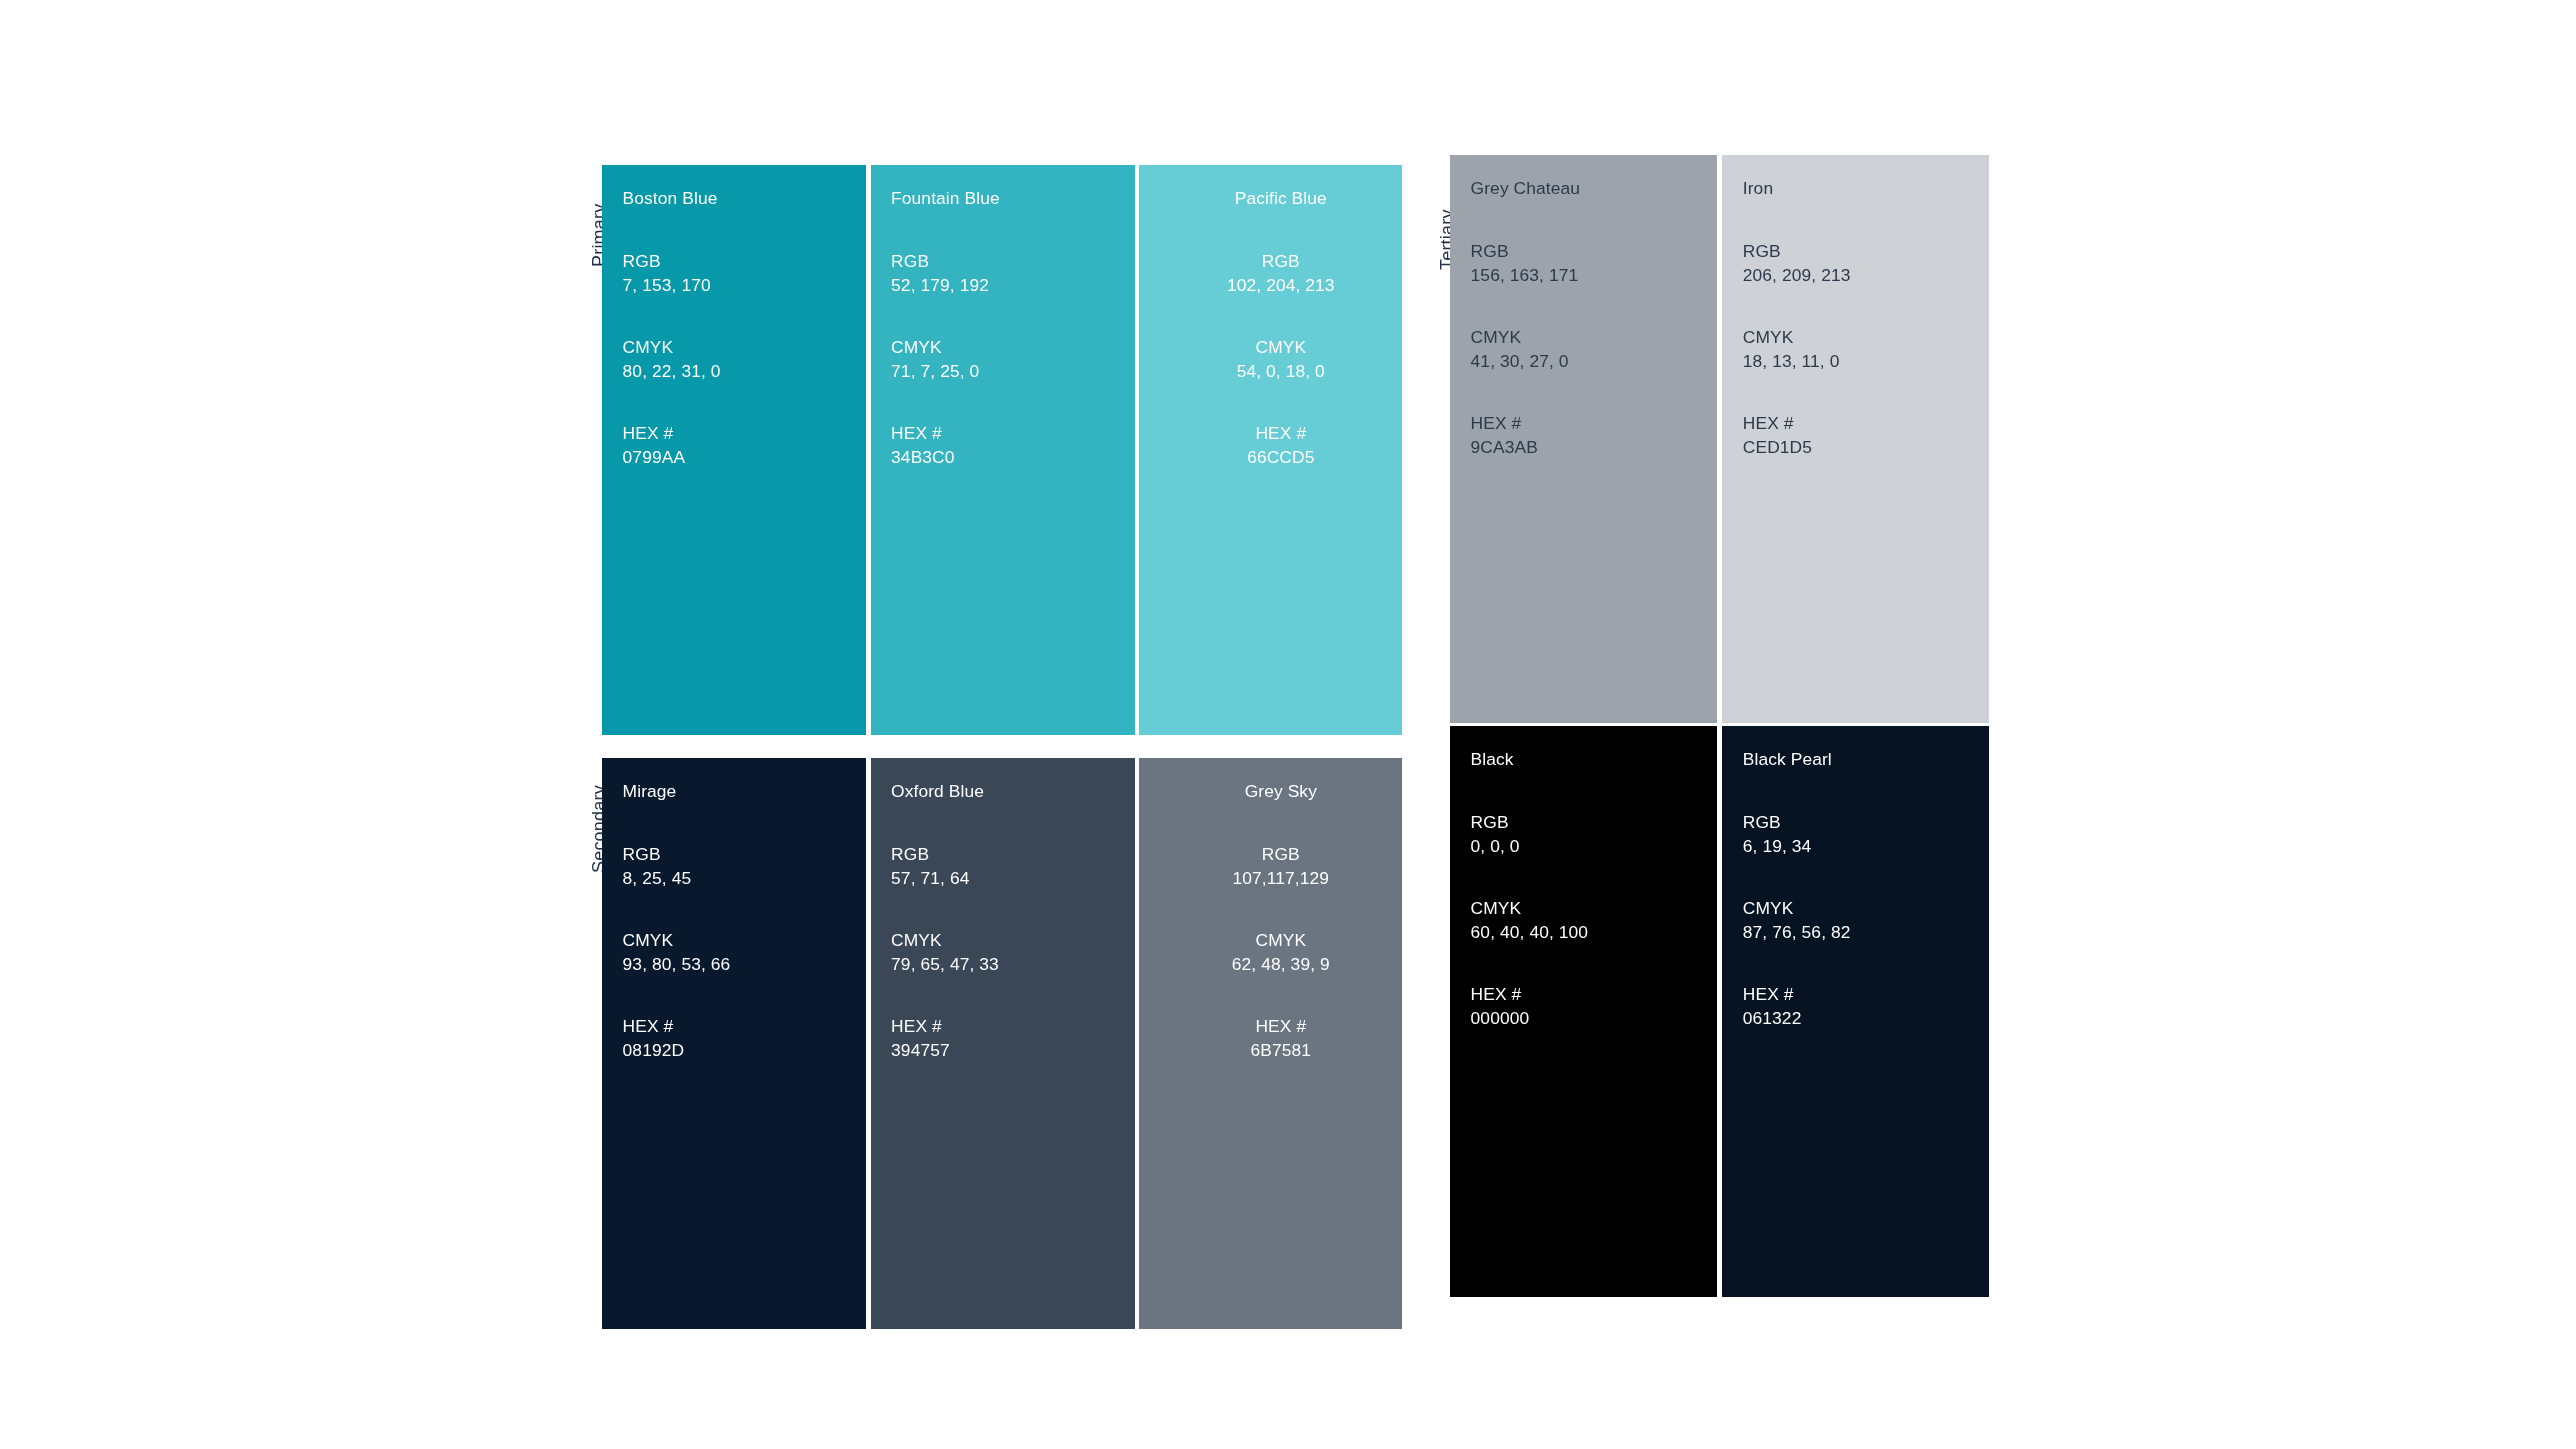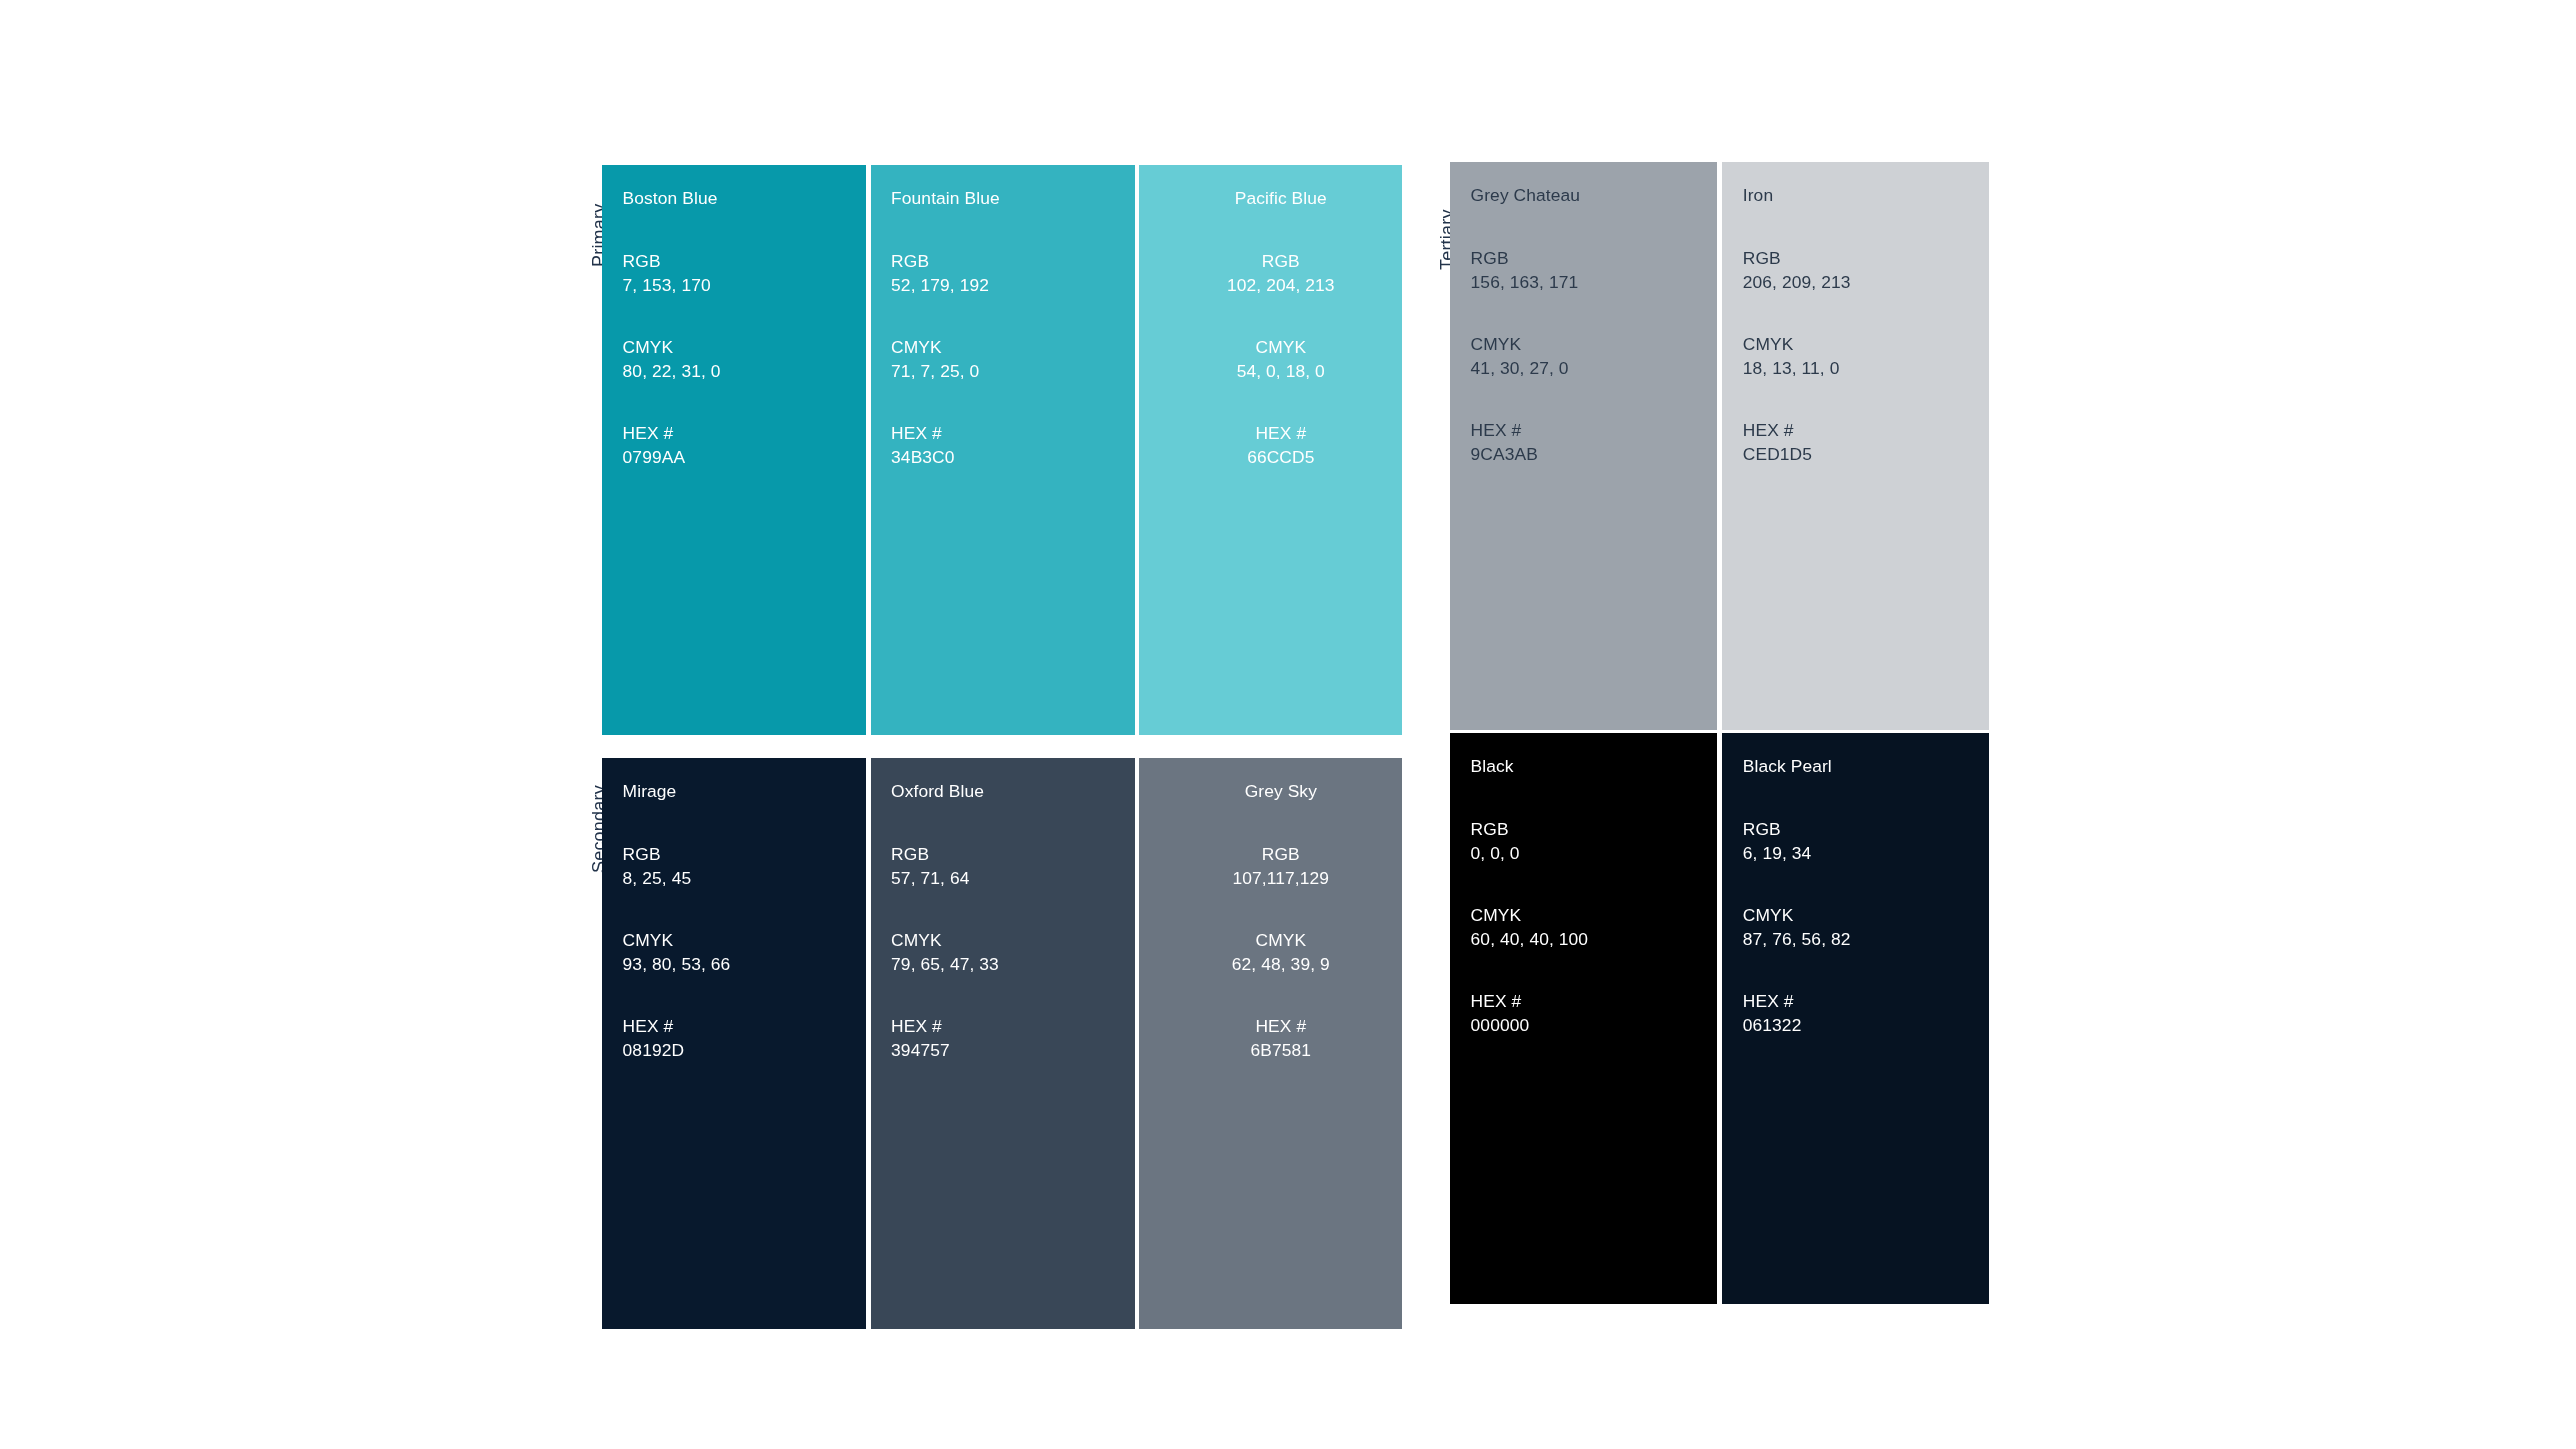--- a/index.html
+++ b/index.html
@@ -23,21 +23,21 @@
     width: 2576px;
     height: 1449px;
     background: #ffffff;
   }
 
   
   .group {
     position: absolute;
   }
   #group-main  { left: 602px;  top: 153px; width: 800px; height: 1143px; margin-top: 12px; }
-  #group-tert  { left: 1450px; top: 162px; width: 540px;  height: 1141px; padding-left: 11px; }
+  #group-tert  { left: 1450px; top: 155px; width: 540px;  height: 1141px; padding-left: 11px; }
 
   
   .row {
     position: absolute;
     left: 0;
     display: flex;
     width: 100%;
   }
   #group-main .row-top { top: 0px;   height: 570px; }
   #group-main .row-bot { top: 593px; height: 571px; }

